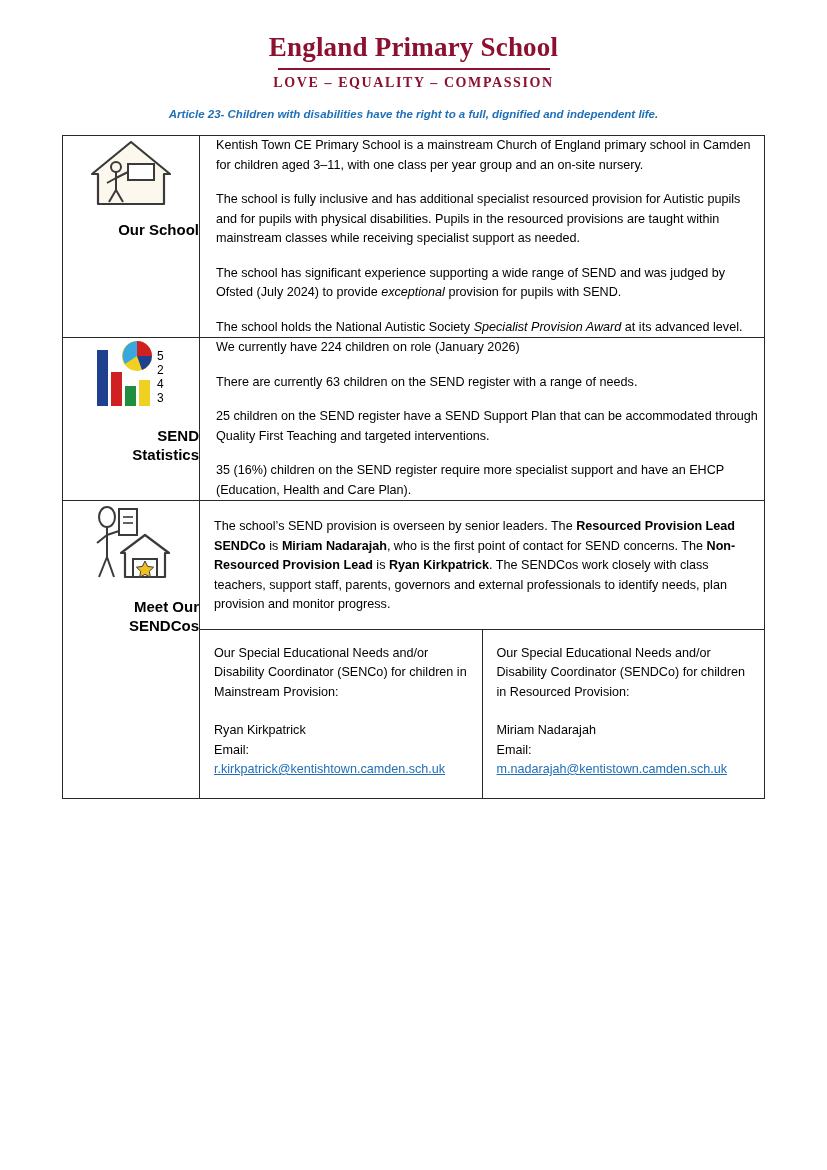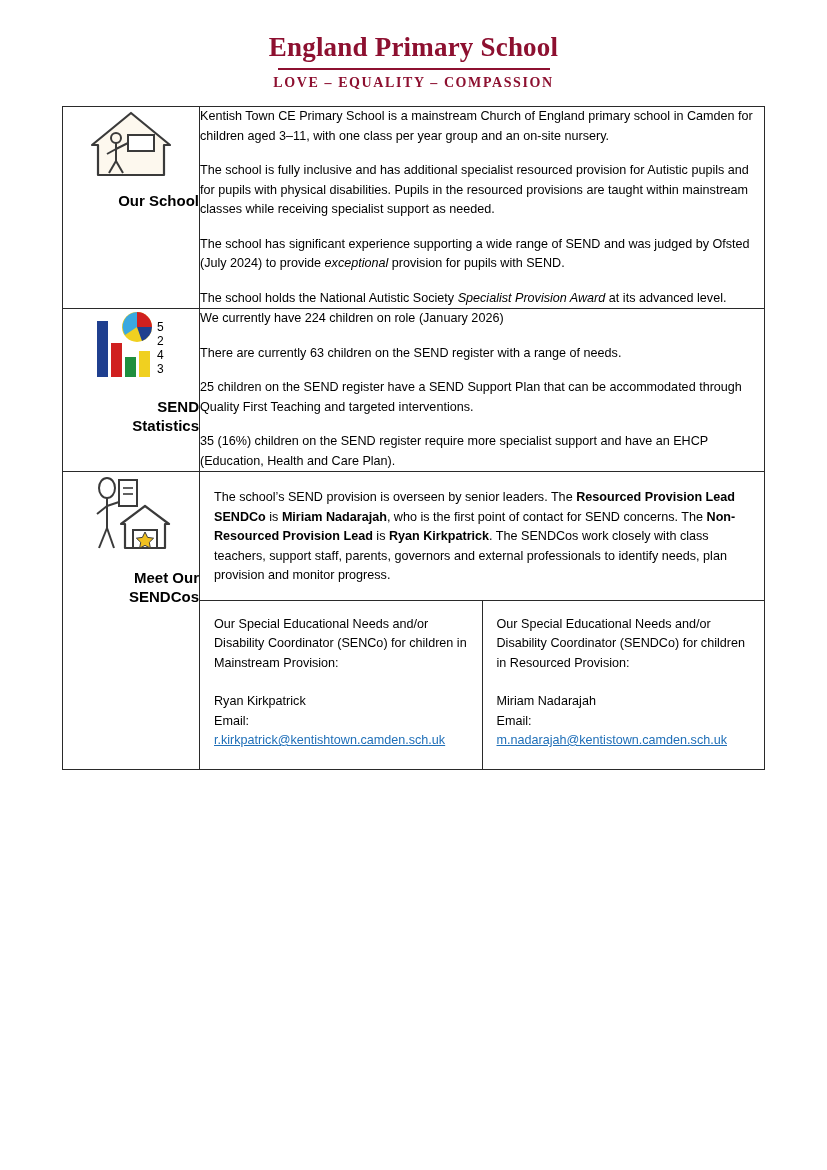--- a/index.html
+++ b/index.html
@@ -92,21 +92,21 @@
     font-weight: bold;
     line-height: 19px;
     margin-top: 10px;
   }
   td.bodycell {
     padding: 16px 14px 14px 14px;
     font-size: 12.6px;
     line-height: 19.5px;
   }
   td.bodycell p {
-    margin: 0 0 15px 0;
+    margin: 0 0 15px 16px;
   }
   td.bodycell p:last-child {
     margin-bottom: 0;
   }
   .nopad { padding: 0; }
 
   
   table.sendco {
     width: 100%;
     border-collapse: collapse;
@@ -142,20 +142,21 @@
 <body>
 
 <div class="page">
 
   <div class="masthead">
     <div class="line2">England Primary School</div>
     <div class="rule"></div>
     <div class="tagline">LOVE – EQUALITY – COMPASSION</div>
   </div>
 
+  <div class="doc-subtitle">Article 23- Children with disabilities have the right to a full, dignified and independent life.</div>
 
   <table class="main">
     <tbody>
 
       <tr>
         <td class="iconcell">
           <svg class="icon-wrap" width="86" height="74" viewBox="0 0 86 74">
             <polygon points="43,6 82,38 76,38 76,68 10,68 10,38 4,38" fill="#fdf8ee" stroke="#3a3a3a" stroke-width="2.2" stroke-linejoin="round"></polygon>
             <rect x="40" y="28" width="26" height="16" fill="#ffffff" stroke="#3a3a3a" stroke-width="2"></rect>
             <circle cx="28" cy="31" r="5" fill="none" stroke="#3a3a3a" stroke-width="2"></circle>

